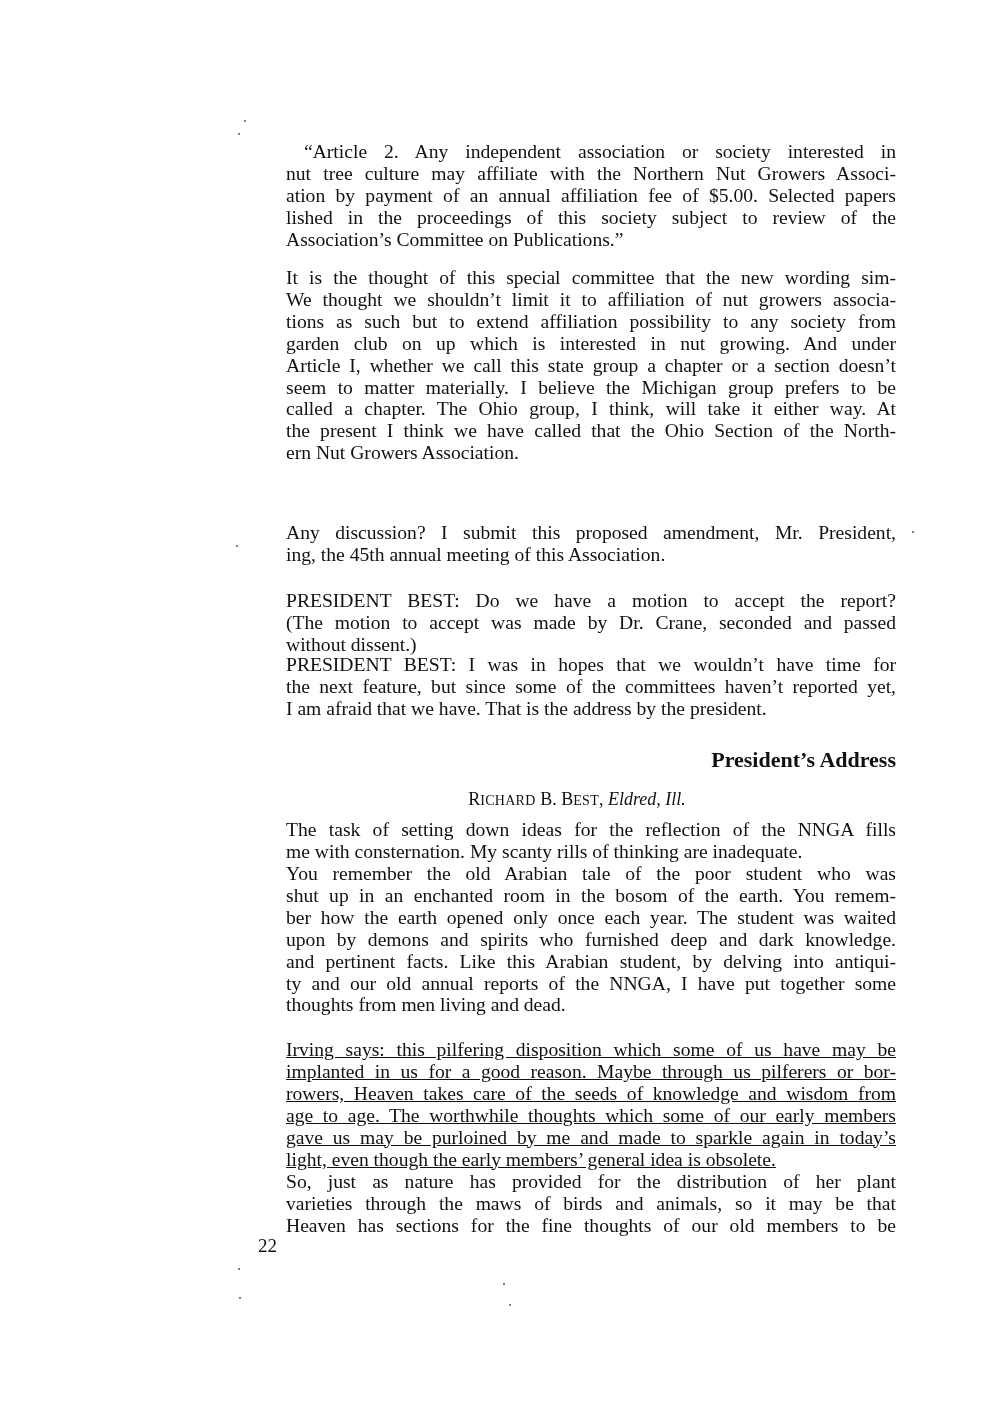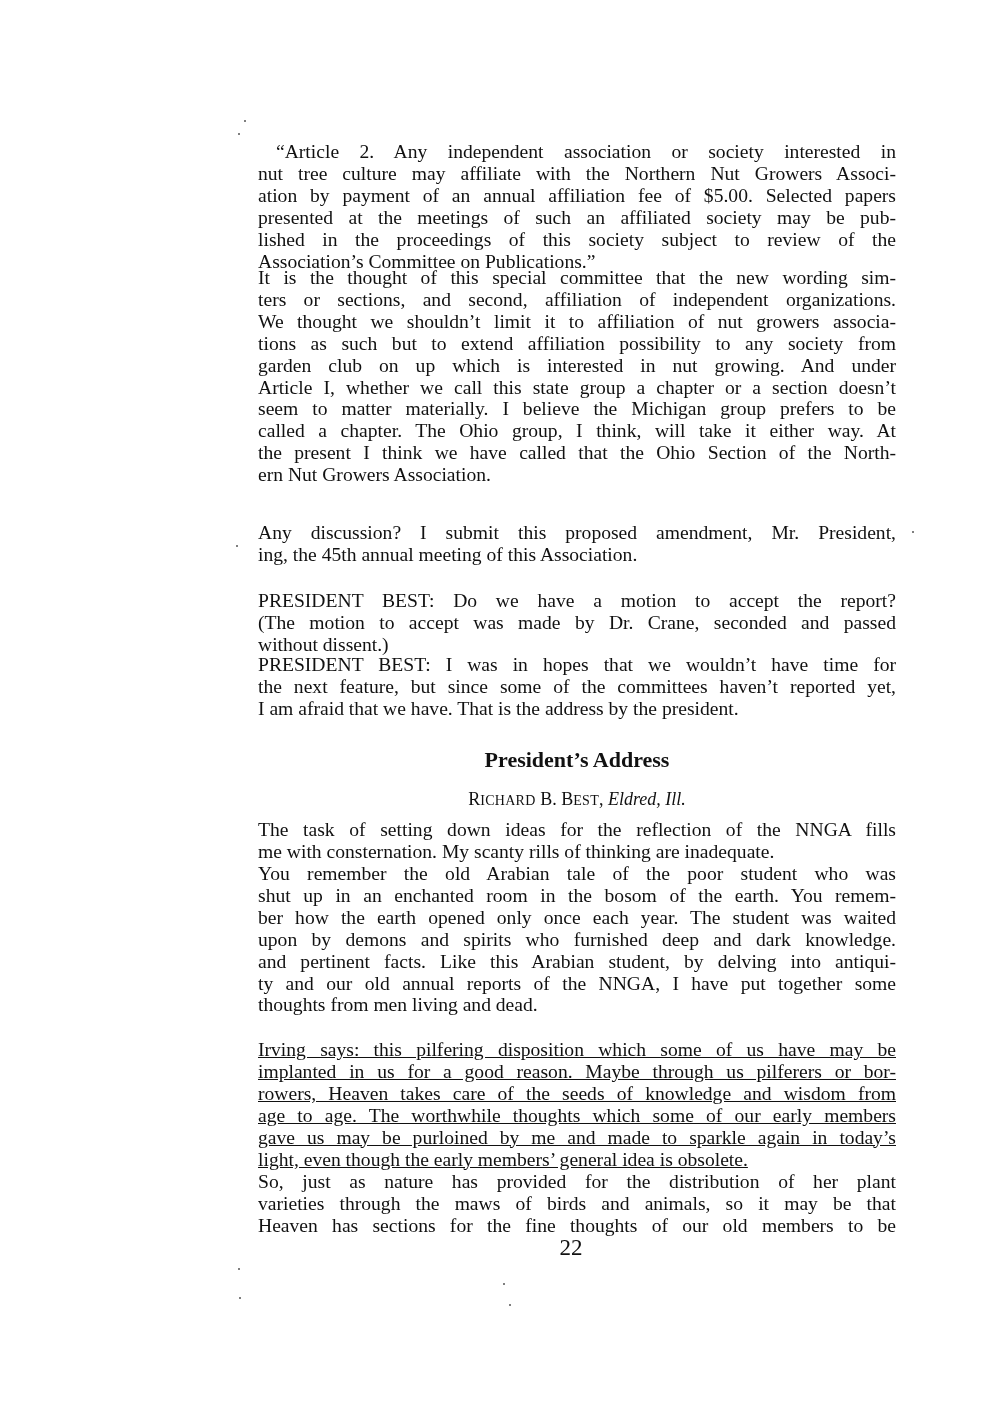--- a/index.html
+++ b/index.html
@@ -26,20 +26,21 @@
       line-height: 21.9px;
       text-align: justify;
       text-indent: 0;
       margin: 0;
     }
     .para .line {
       display: block;
       text-align: justify;
       text-align-last: justify;
       white-space: nowrap;
+      margin-left: 28px;
     }
     .para .line.last {
       text-align-last: left;
     }
     .heading {
       font-size: 22px;
       font-weight: bold;
       text-align: center;
       margin: 0;
       position: absolute;
@@ -50,22 +51,21 @@
       text-align: center;
       position: absolute;
       left: 0; right: 0;
     }
     .byline .sc-big { font-size: 18px; }
     .byline .sc-small { font-size: 14px; letter-spacing: 0.3px; }
     .byline .it { font-style: italic; }
     .page-number {
       position: absolute;
       left: 0; right: 12px;
-      text-align: center;
-      font-size: 23px;
+      font-size: 19px;
     }
     .block {
       position: absolute;
       left: 0;
       width: 638px;
     }
     .speck {
       position: absolute;
       width: 2px;
       height: 2px;
@@ -75,28 +75,26 @@
   </style>
 </head>
 <body>
 
 <div class="page">
 
   <div class="block para" style="top:0px;">
     <span class="line" style="padding-left:18px;">“Article 2. Any independent association or society interested in</span>
     <span class="line">nut tree culture may affiliate with the Northern Nut Growers Associ-</span>
     <span class="line">ation by payment of an annual affiliation fee of $5.00. Selected papers</span>
-    <span class="line">presented at the meetings of such an affiliated society may be pub-</span>
     <span class="line">lished in the proceedings of this society subject to review of the</span>
     <span class="line last">Association’s Committee on Publications.”</span>
   </div>
 
   <div class="block para" style="top:126px;">
     <span class="line" style="padding-left:0px;">It is the thought of this special committee that the new wording sim-</span>
-    <span class="line">ters or sections, and second, affiliation of independent organizations.</span>
     <span class="line">We thought we shouldn’t limit it to affiliation of nut growers associa-</span>
     <span class="line">tions as such but to extend affiliation possibility to any society from</span>
     <span class="line">garden club on up which is interested in nut growing. And under</span>
     <span class="line">Article I, whether we call this state group a chapter or a section doesn’t</span>
     <span class="line">seem to matter materially. I believe the Michigan group prefers to be</span>
     <span class="line">called a chapter. The Ohio group, I think, will take it either way. At</span>
     <span class="line">the present I think we have called that the Ohio Section of the North-</span>
     <span class="line last">ern Nut Growers Association.</span>
   </div>
 
@@ -110,21 +108,21 @@
     <span class="line">(The motion to accept was made by Dr. Crane, seconded and passed</span>
     <span class="line last">without dissent.)</span>
   </div>
 
   <div class="block para" style="top:513px;">
     <span class="line">PRESIDENT BEST: I was in hopes that we wouldn’t have time for</span>
     <span class="line">the next feature, but since some of the committees haven’t reported yet,</span>
     <span class="line last">I am afraid that we have. That is the address by the president.</span>
   </div>
 
-  <div class="heading" style="top:606px;">President’s Address</div>
+  <div class="heading" style="top:606px;text-align:right;">President’s Address</div>
 
   <div class="byline" style="top:648px;">
     <span class="sc-big">R</span><span class="sc-small">ICHARD</span>
     <span>B.</span>
     <span class="sc-big">B</span><span class="sc-small">EST</span><span>,</span>
     <span class="it">Eldred, Ill.</span>
   </div>
 
   <div class="block para" style="top:678px;">
     <span class="line">The task of setting down ideas for the reflection of the NNGA fills</span>

